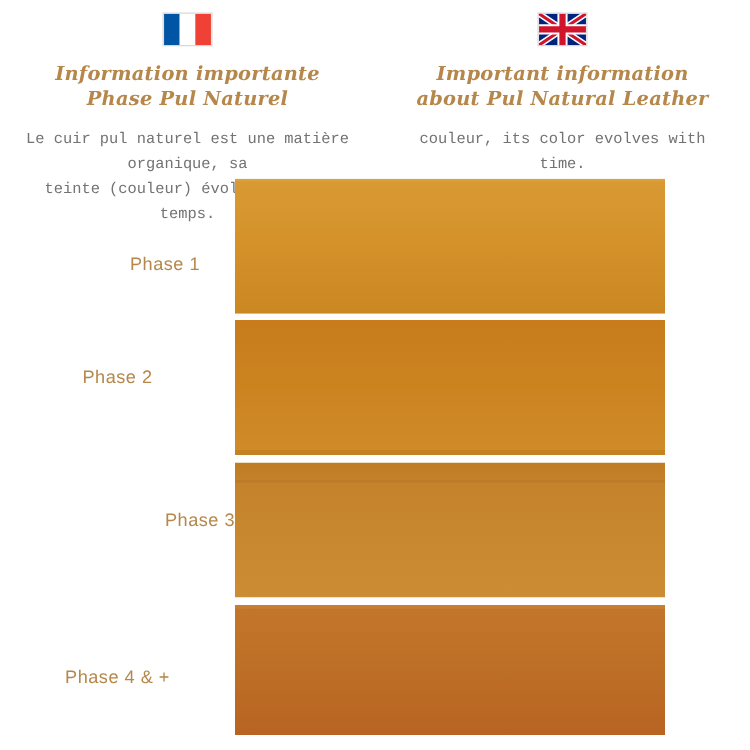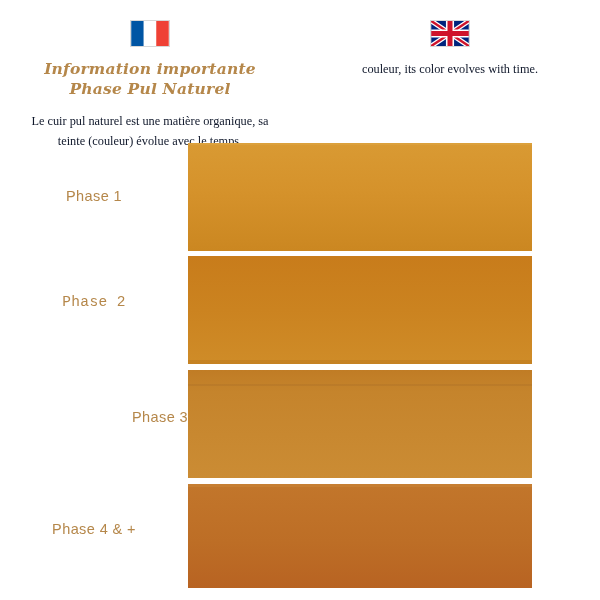--- a/index.html
+++ b/index.html
@@ -19,21 +19,21 @@
     position: relative;
     width: 600px;
     height: 600px;
     box-sizing: border-box;
   }
 
   
   .header {
     display: flex;
     width: 600px;
-    padding-top: 20px;
+    padding-top: 10px;
     box-sizing: border-box;
   }
   .col {
     width: 300px;
     box-sizing: border-box;
     text-align: center;
     padding: 0 14px;
   }
 
   .flag {
@@ -51,24 +51,24 @@
     font-weight: bold;
     font-size: 15.5px;
     line-height: 20px;
     color: #b5874a;
     letter-spacing: 0.2px;
     margin: 0 0 12px 0;
   }
   .title .l2 { display: block; }
 
   .subtitle {
-    font-family: Liberation Serif, serif;
+    font-family: Liberation Mono, monospace;
     font-size: 12.3px;
     line-height: 20px;
-    color: #0f172a;
+    color: #737373;
     margin: 0;
   }
   .subtitle .l2 { display: block; }
 
   
   .swatches {
     position: absolute;
     left: 188px;
     top: 143px;
     width: 344px;
@@ -89,24 +89,24 @@
   .phase-label {
     position: absolute;
     left: 0;
     width: 188px;
     text-align: center;
     font-family: "Liberation Sans", sans-serif;
     font-size: 14.5px;
     color: #b5874a;
     letter-spacing: 0.4px;
   }
-  .pl1 { top: 188px; }
-  .pl2 { top: 294px; font-family: Liberation Mono, monospace; }
+  .pl1 { top: 204px; margin-left: 38px; }
+  .pl2 { top: 294px; }
   .pl3 { top: 409px; text-align: right; }
-  .pl4 { top: 521px; }
+  .pl4 { top: 534px; }
 </style>
 </head>
 <body>
 
 <div class="page">
 
   <div class="header">
 
     <div class="col">
       <svg class="flag" viewBox="0 0 60 40">
@@ -125,20 +125,24 @@
     </div>
 
     <div class="col">
       <svg class="flag" viewBox="0 0 60 40">
         <rect width="60" height="40" fill="#00247d"></rect>
         <path d="M0,0 L60,40 M60,0 L0,40" stroke="#ffffff" stroke-width="8"></path>
         <path d="M0,0 L60,40 M60,0 L0,40" stroke="#cf142b" stroke-width="4"></path>
         <path d="M30,0 L30,40 M0,20 L60,20" stroke="#ffffff" stroke-width="13"></path>
         <path d="M30,0 L30,40 M0,20 L60,20" stroke="#cf142b" stroke-width="8"></path>
       </svg>
+      <div class="title">
+        <span>Important information</span>
+        <span class="l2">about Pul Natural Leather</span>
+      </div>
       <div class="subtitle">
         <span class="l2">couleur, its color evolves with time.</span>
       </div>
     </div>
   </div>
 
   <div class="swatches">
     <div class="swatch sw1">
       <svg width="344" height="108">
         <defs>

